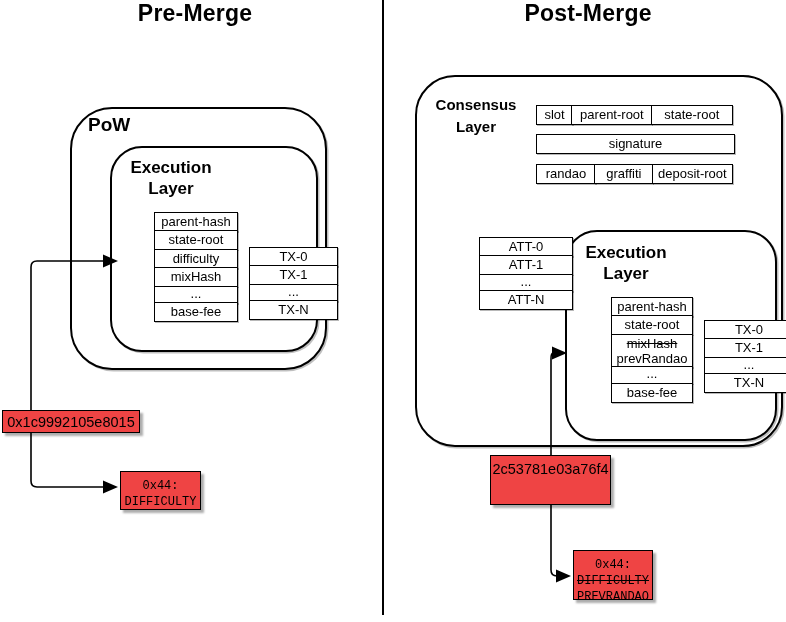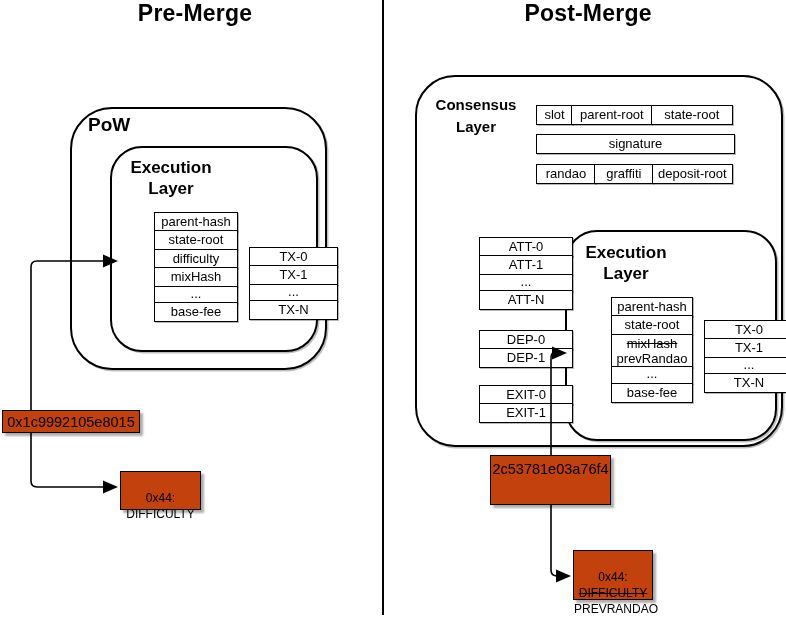--- a/index.html
+++ b/index.html
@@ -51,31 +51,31 @@
   .cell.short { height: 18px; line-height: 14px; }
 
   .hrow { position: absolute; display: flex; }
   .hrow .cell + .cell { margin-left: -1.6px; }
   .hrow .cell { flex: 0 0 auto; }
 
   .shadowbox {
     position: absolute;
     box-sizing: border-box;
     border: 1.6px solid #000;
-    background: #c2410c;
+    background: #ef4444;
     box-shadow: 3px 3px 2px rgba(0,0,0,0.32);
     text-align: center;
     z-index: 6;
   }
   .hashlabel { font-size: 14.5px; line-height: 22px; }
   .monobox {
-    font-family: Liberation Sans, sans-serif;
+    font-family: Liberation Mono, monospace;
     font-size: 12px;
     line-height: 16px;
-    padding-top: 18px;
+    padding-top: 6px;
   }
   .struck { text-decoration: line-through; }
 
   svg.arrows { position: absolute; left: 0; top: 0; z-index: 5; }
   .divider {
     position: absolute;
     left: 382px; top: 0;
     width: 2px; height: 615px;
     background: #000;
     z-index: 1;
@@ -138,29 +138,21 @@
     <div class="cell" style="width:81px;">deposit-root</div>
   </div>
 
   <div class="stack" style="left:443px; top:237px; width:94px; z-index:3;">
     <div class="cell">ATT-0</div>
     <div class="cell">ATT-1</div>
     <div class="cell short">...</div>
     <div class="cell">ATT-N</div>
   </div>
 
-  <div class="stack" style="left:443px; top:330px; width:94px; z-index:3;">
-    <div class="cell">DEP-0</div>
-    <div class="cell">DEP-1</div>
-  </div>
 
-  <div class="stack" style="left:443px; top:385px; width:94px; z-index:3;">
-    <div class="cell">EXIT-0</div>
-    <div class="cell">EXIT-1</div>
-  </div>
 
   <div class="rbox" style="left:565px; top:230px; width:208px; height:207px; border-radius:32px;"></div>
   <div class="container-label" style="left:567px; top:242px; width:118px; font-size:17px; line-height:21px;">Execution Layer</div>
 
   <div class="stack" style="left:575px; top:297px; width:82px; z-index:3;">
     <div class="cell">parent-hash</div>
     <div class="cell">state-root</div>
     <div class="cell tall">
       <div class="struck">mixHash</div>
       <div>prevRandao</div>

